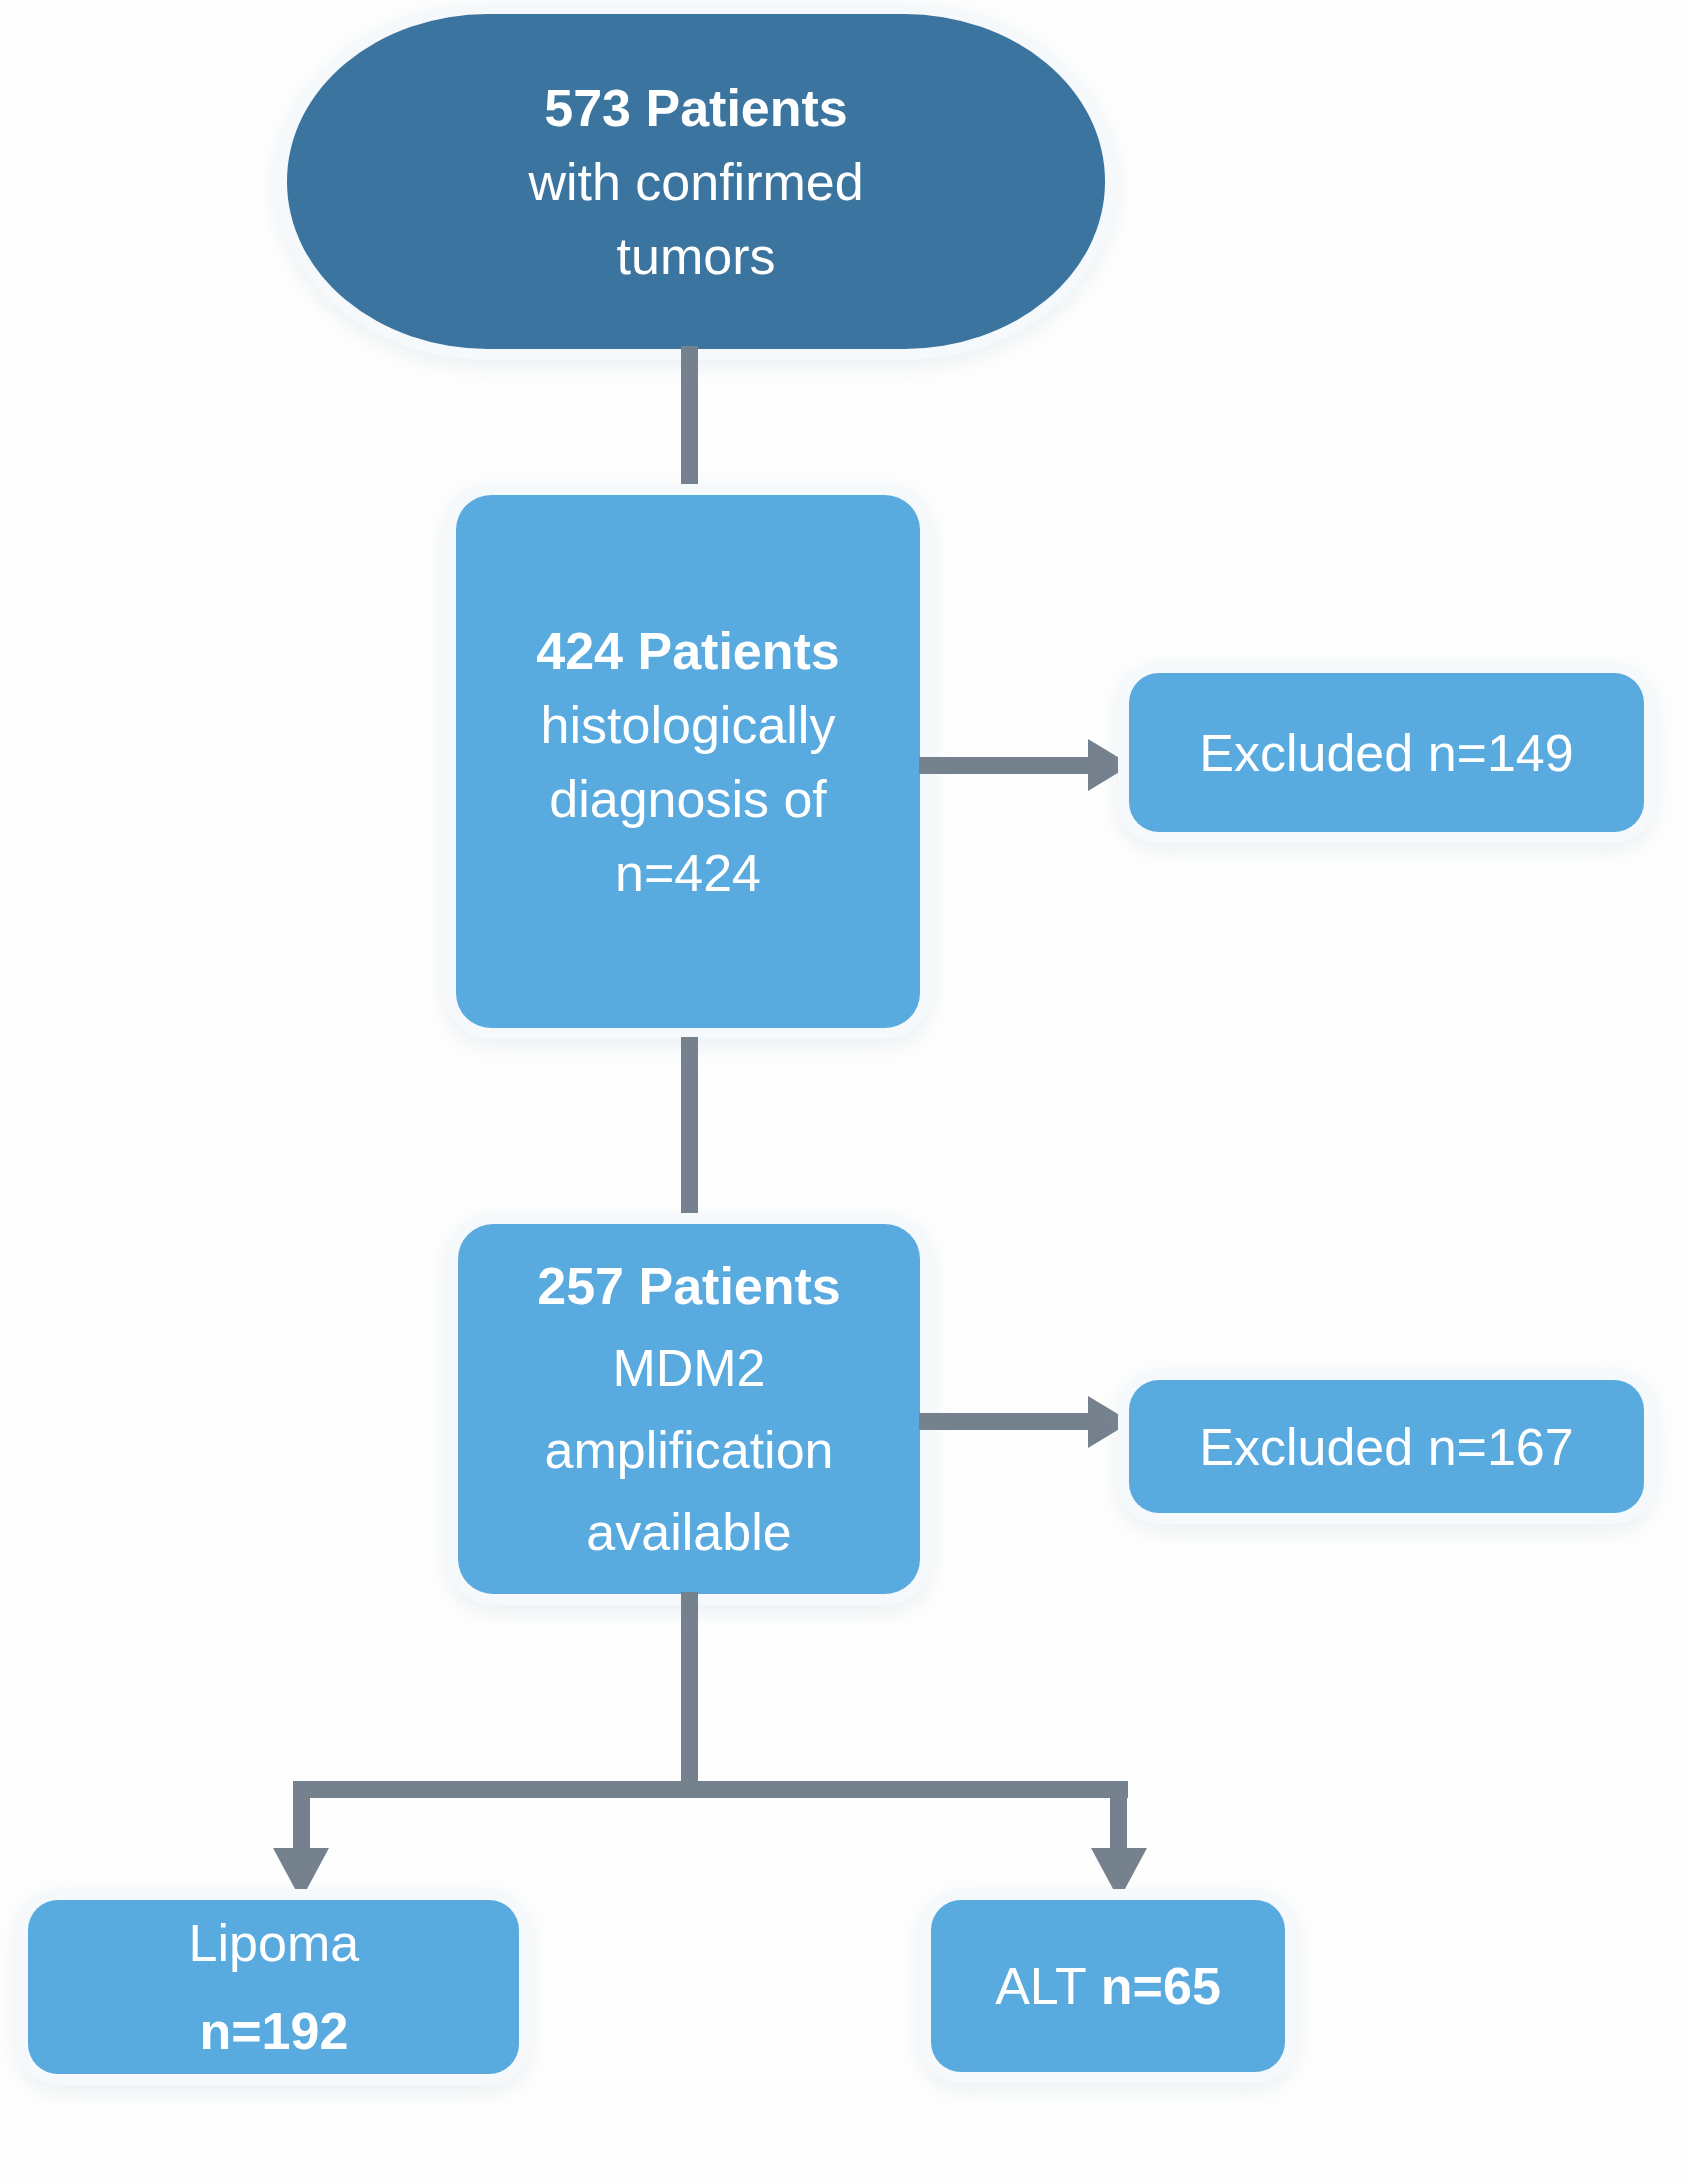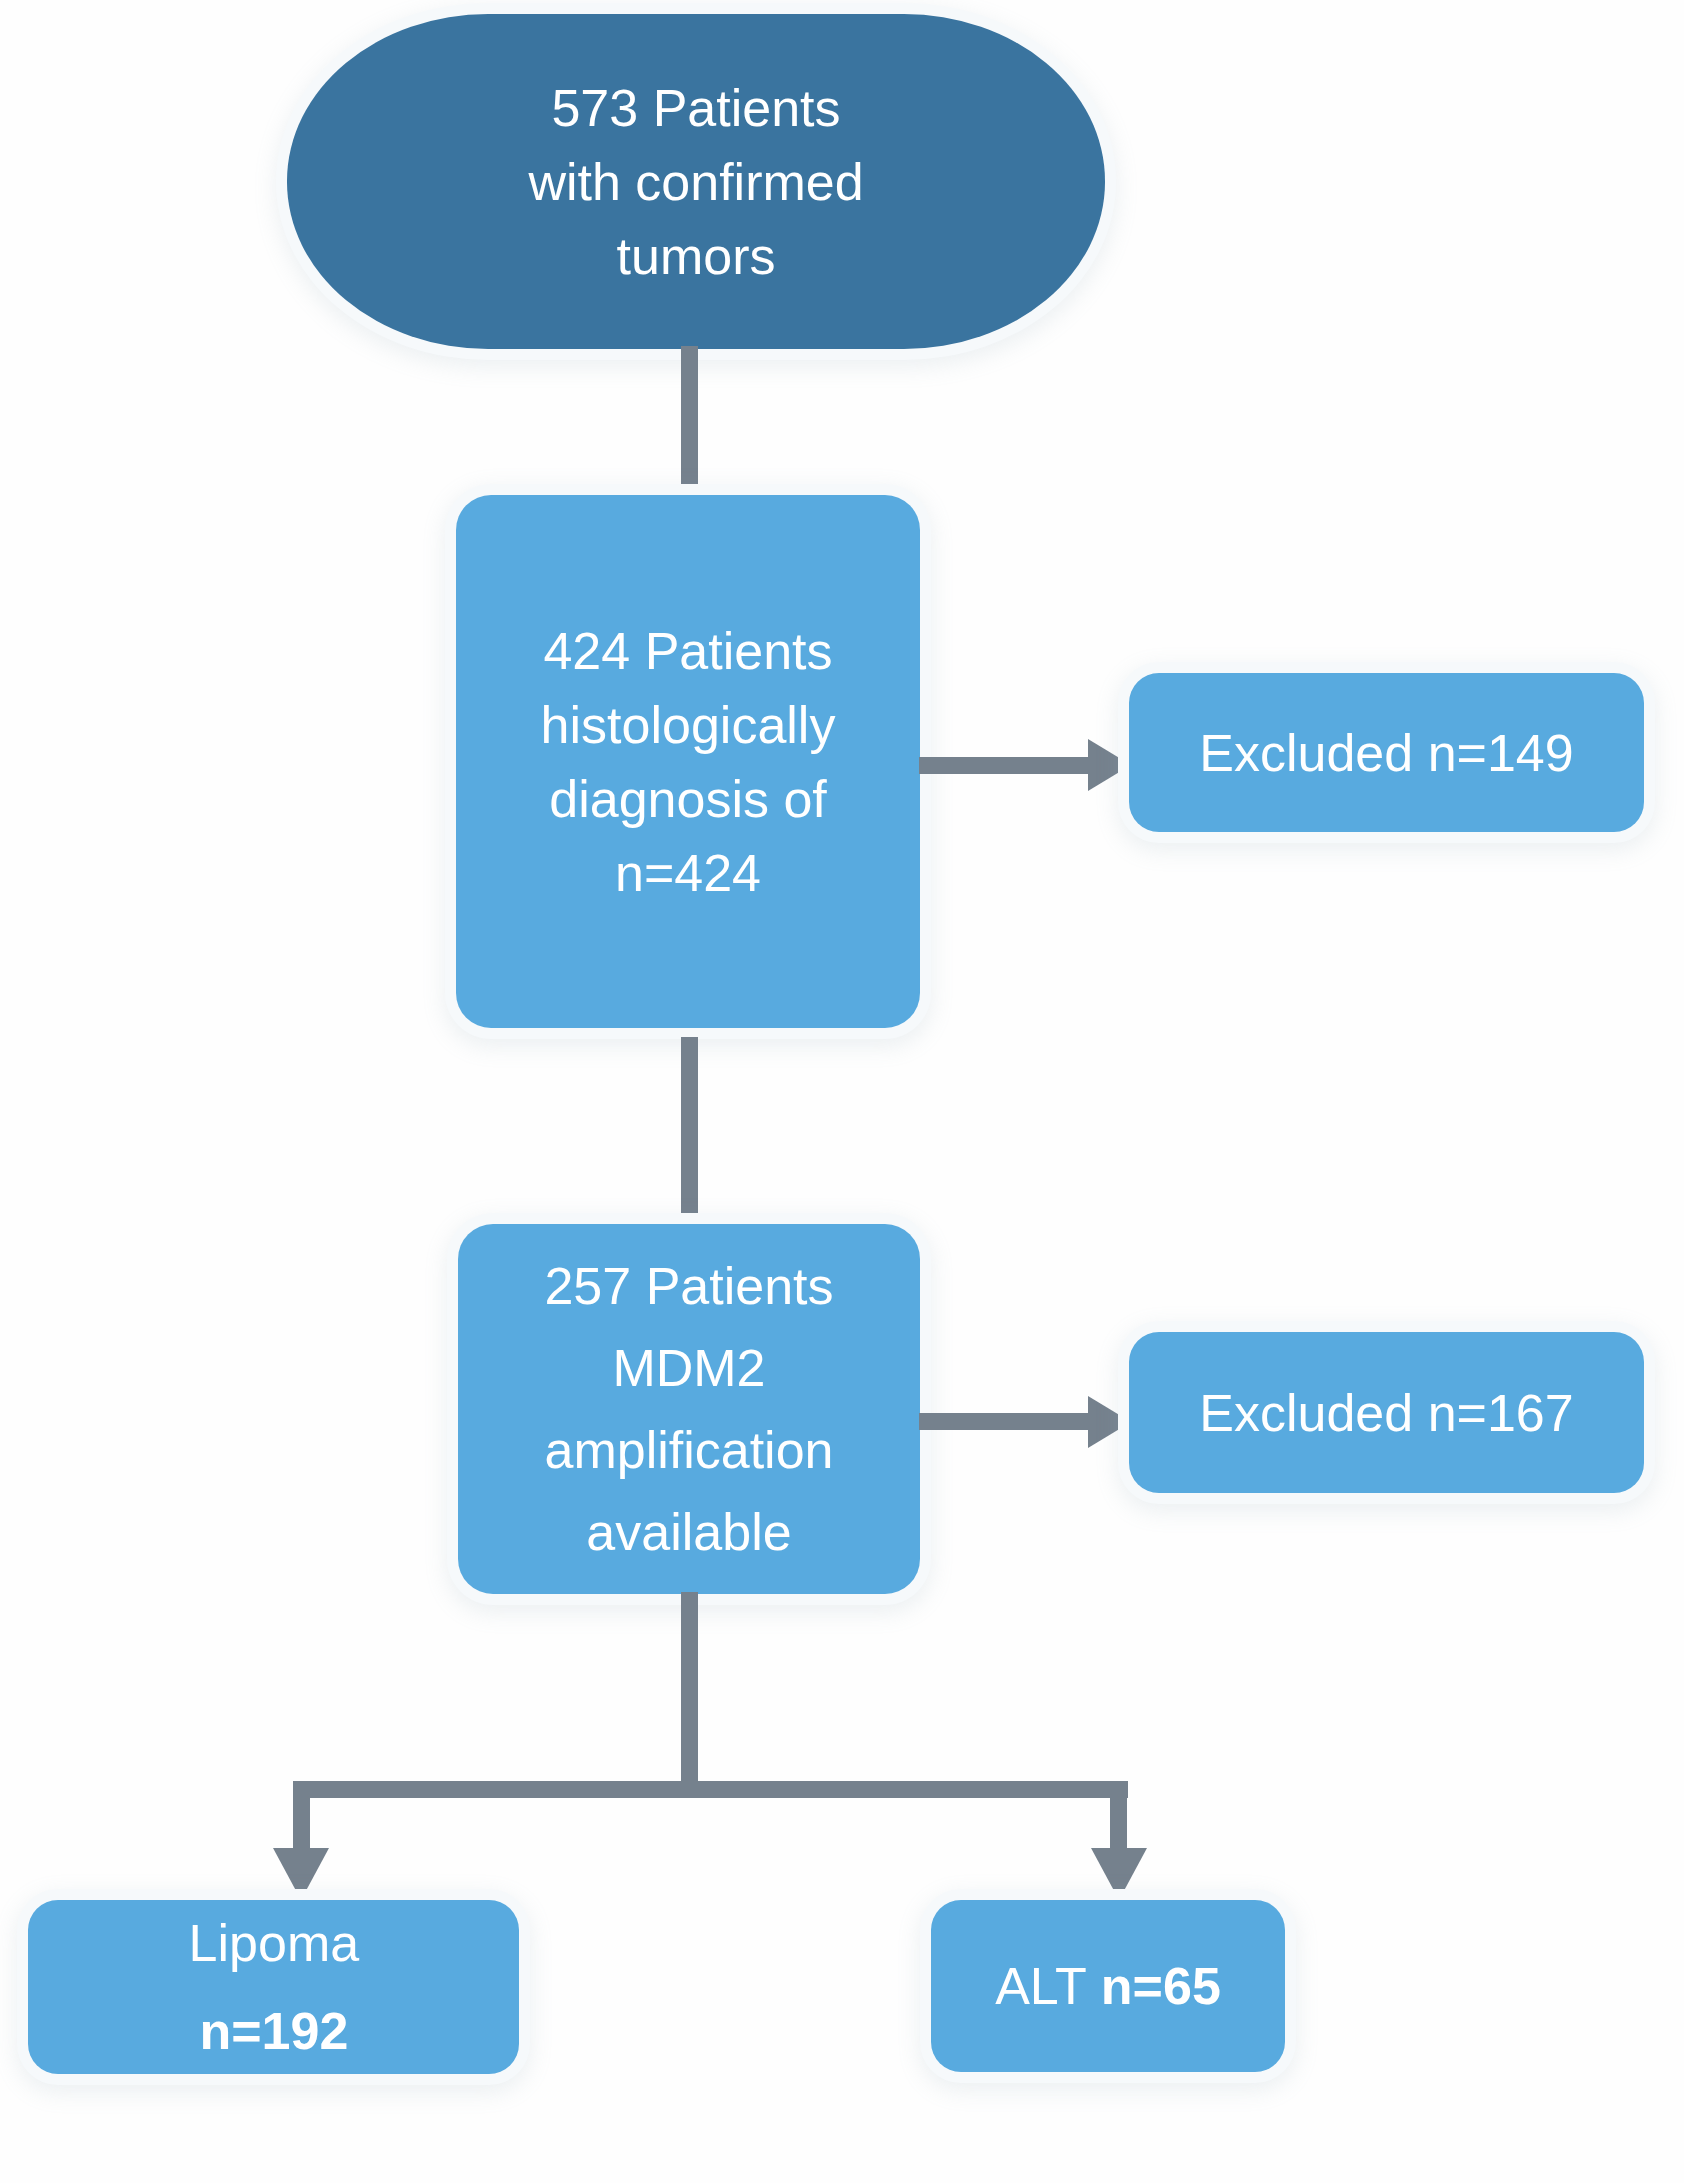--- a/index.html
+++ b/index.html
@@ -36,21 +36,21 @@
     background:var(--node-dark);
     border-radius:201px / 167px;
   }
   .node-light{
     background:var(--node-light);
     border-radius:35px;
   }
   .node-small{
     border-radius:30px;
   }
-  .heading{font-weight:normal;}
+  .heading{font-weight:bold;}
   .node-row{flex-direction:row;gap:14.2px;}
   .node-row .count{font-weight:bold;}
   .connector{
     position:absolute;
     background:var(--connector);
   }
   .arrowhead{
     position:absolute;
     width:0;
     height:0;
@@ -98,21 +98,21 @@
   <div class="node node-light" style="left:458px;top:1224px;width:462px;height:370px;gap:8px;">
     <div class="heading">257 Patients</div>
     <div>MDM2</div>
     <div>amplification</div>
     <div>available</div>
   </div>
 
   <div class="connector" style="left:919px;top:1413px;width:171px;height:16.7px;"></div>
   <div class="arrowhead arrowhead-right" style="left:1088px;top:1396px;"></div>
 
-  <div class="node node-light node-small" style="left:1129px;top:1332px;width:515px;height:161px;">
+  <div class="node node-light node-small" style="left:1129px;top:1380px;width:515px;height:133px;">
     <div>Excluded n=167</div>
   </div>
 
   <div class="connector" style="left:681px;top:1592px;width:16.7px;height:206px;"></div>
 
   <div class="connector" style="left:293px;top:1781px;width:835px;height:16.7px;"></div>
 
   <div class="connector" style="left:293px;top:1781px;width:16.7px;height:69px;"></div>
   <div class="arrowhead arrowhead-down" style="left:273px;top:1848px;"></div>
 

